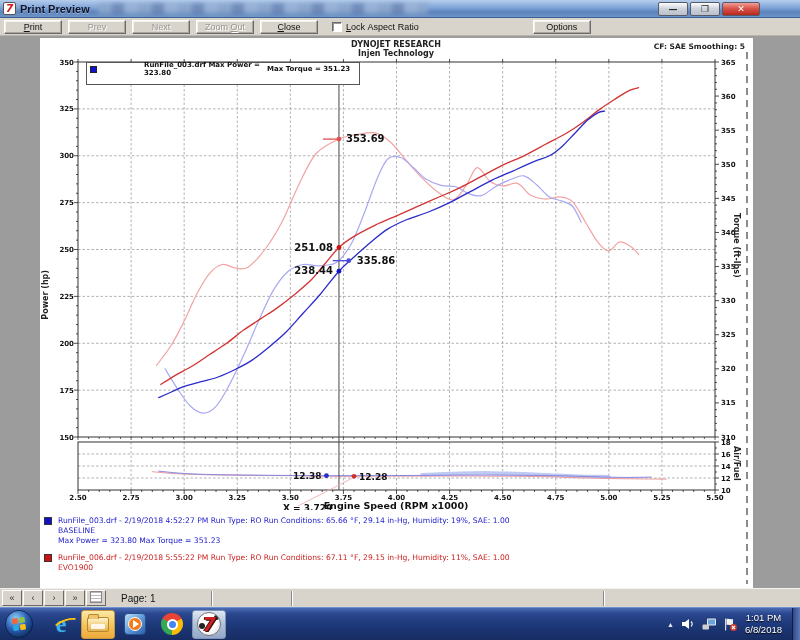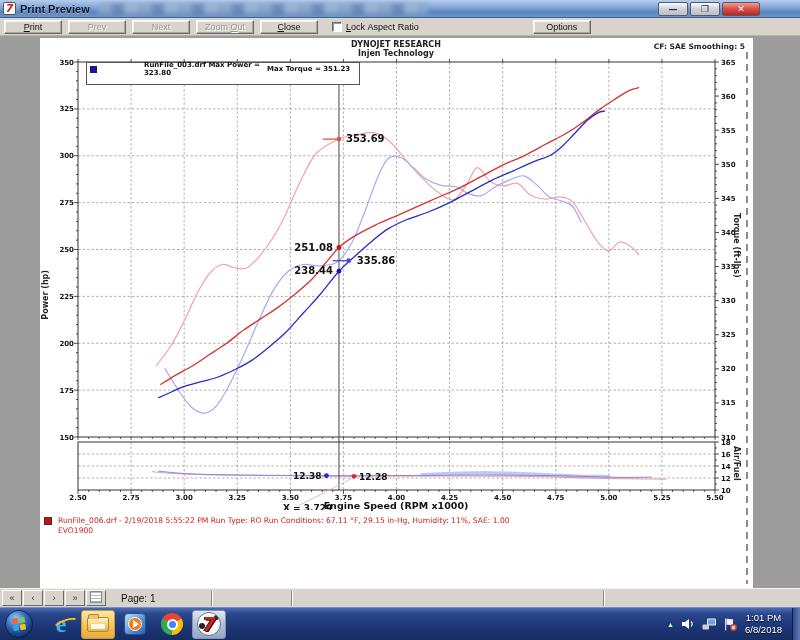--- a/index.html
+++ b/index.html
@@ -502,20 +502,26 @@
     </div>
 
     <div class="axis-title-v left" style="left:1px;top:232px">Power (hp)</div>
     <div class="axis-title-v" style="left:692px;top:175px">Torque (ft-lbs)</div>
     <div class="axis-title-v" style="left:692px;top:408px">Air/Fuel</div>
     <div class="xaxis-title">Engine Speed (RPM x1000)</div>
     <div class="xreadout">X = 3.729</div>
 
     <div class="runs">
       <div class="runblk">
+        <span class="runsq" style="background:#1111cc"></span>
+        <div class="runln" style="color:#2222cc">RunFile_003.drf - 2/19/2018 4:52:27 PM  Run Type: RO  Run Conditions: 65.66 °F, 29.14 in-Hg,  Humidity:  19%, SAE: 1.00</div>
+        <div class="runln" style="color:#2222cc">BASELINE</div>
+        <div class="runln" style="color:#2222cc">Max Power = 323.80  Max Torque = 351.23</div>
+      </div>
+      <div class="runblk">
         <span class="runsq" style="background:#cc1111"></span>
         <div class="runln" style="color:#cc2222">RunFile_006.drf - 2/19/2018 5:55:22 PM  Run Type: RO  Run Conditions: 67.11 °F, 29.15 in-Hg,  Humidity:  11%, SAE: 1.00</div>
         <div class="runln" style="color:#cc2222">EVO1900</div>
       </div>
     </div>
   </div>
 </div>
 
 <div class="statusbar">
   <div class="sbtn">«</div>

